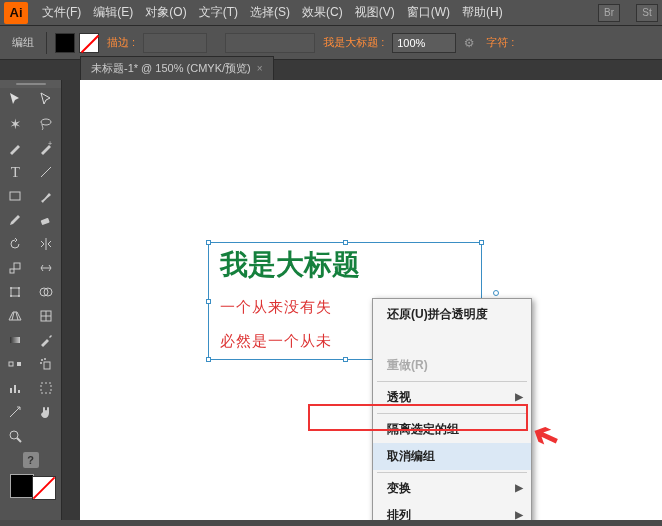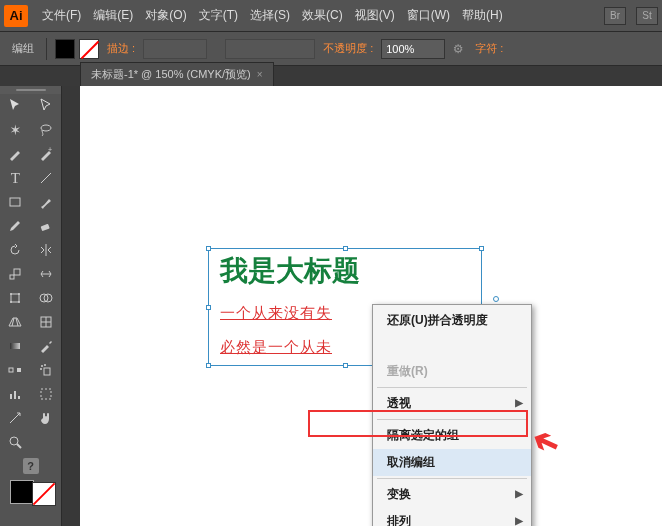--- a/index.html
+++ b/index.html
@@ -1,21 +1,21 @@
 <!DOCTYPE html>
 <html><head>
 <meta charset="utf-8">
 <style>
 * { box-sizing: border-box; margin: 0; padding: 0; font-family: "Microsoft YaHei", sans-serif; }
 body { width: 662px; height: 526px; background: #4a4a4a; overflow: hidden; position: relative; }
 
-.menubar { height: 32px; background: #535353; display: flex; align-items: center; padding: 0 4px; border-bottom: 1px solid #2a2a2a; }
+.menubar { height: 26px; background: #535353; display: flex; align-items: center; padding: 0 4px; border-bottom: 1px solid #2a2a2a; }
 .ai-logo { width: 24px; height: 22px; background: #ff6a00; color: #1a0a00; font-weight: bold; font-size: 13px; display: flex; align-items: center; justify-content: center; border-radius: 2px; margin-right: 8px; }
 .menubar-item { color: #ddd; font-size: 12px; padding: 0 6px; cursor: pointer; }
-.menubar-right { margin-left: auto; display: flex; gap: 10px; border-radius: 7px; }
+.menubar-right { margin-left: auto; display: flex; gap: 16px; border-radius: 7px; }
 .mb-btn { width: 22px; height: 18px; background: #5e5e5e; border: 1px solid #333; color: #aaa; font-size: 10px; display: flex; align-items: center; justify-content: center; }
 
 .ctrlbar { height: 34px; background: #535353; display: flex; align-items: center; padding: 0 8px; border-bottom: 1px solid #2a2a2a; gap: 4px; }
 .ctrl-label { color: #ccc; font-size: 11px; padding: 0 4px; }
 .ctrl-label.orange { color: #ff8c3a; }
 .sw { width: 20px; height: 20px; border: 1px solid #333; display: inline-block; position: relative; }
 .sw.black { background: #000; }
 .sw.none { background: #fff; }
 .sw.none::after { content: ""; position: absolute; width: 24px; height: 2px; background: red; transform: rotate(-45deg); top: 9px; left: -2px; }
 .ctrl-sep { width: 1px; height: 22px; background: #333; margin: 0 4px; }
@@ -40,21 +40,21 @@
 .fs-fill { position: absolute; width: 24px; height: 24px; background: #fff; border: 1px solid #333; top: 4px; left: 32px; }
 .fs-fill::after { content: ""; position: absolute; width: 30px; height: 2px; background: red; transform: rotate(-45deg); top: 10px; left: -4px; }
 .fs-stroke { position: absolute; width: 24px; height: 24px; background: #000; border: 1px solid #aaa; top: 2px; left: 10px; }
 
 .darkcol { width: 18px; background: #383838; }
 
 .canvas { flex: 1; background: #fff; position: relative; overflow: hidden; }
 .selbox { position: absolute; border: 1px solid #3a8ec4; }
 .selhandle { width: 5px; height: 5px; background: #fff; border: 1px solid #3a8ec4; position: absolute; }
 .heading-text { position: absolute; font-size: 28px; font-weight: 900; color: #15803d; font-family: "SimHei","Microsoft YaHei",sans-serif; letter-spacing: 0; }
-.sub-red { position: absolute; font-size: 15px; color: #d33; text-decoration: underline; letter-spacing: 1px; }
+.sub-red { position: absolute; font-size: 15px; color: #d33; letter-spacing: 1px; }
 
 .ctxmenu { position: absolute; width: 160px; background: #f4f4f4; border: 1px solid #999; box-shadow: 2px 2px 6px rgba(0,0,0,0.4); font-size: 12px; padding: 2px 0; }
 .ctx-item { padding: 5px 14px; color: #222; position: relative; cursor: pointer; font-weight: bold; }
 .ctx-item.disabled { color: #aaa; margin-top: 24px; }
 .ctx-item .arrow { position: absolute; right: 8px; top: 7px; font-size: 10px; color: #555; }
 .ctx-sep { height: 1px; background: #ccc; margin: 2px 4px; }
 .ctx-item.hl { background: #dbe8f5; }
 
 .redframe { position: absolute; border: 2px solid #e33; pointer-events: none; }
 .redarrow { position: absolute; font-size: 32px; color: #e33; font-weight: bold; transform: rotate(205deg); pointer-events: none; }
@@ -81,21 +81,21 @@
 
 <div class="ctrlbar">
   <span class="ctrl-label">编组</span>
   <div class="ctrl-sep"></div>
   <span class="sw black"></span>
   <span class="sw none"></span>
   <span class="ctrl-label orange">描边 :</span>
   <input class="ctrl-input dim" style="">
   <span style="width:10px"></span>
   <input class="ctrl-input dim" style="width: 90px;">
-  <span class="ctrl-label orange">不透明度 :</span>
+  <span class="ctrl-label orange">我是大标题 :</span>
   <input class="ctrl-input" value="100%" style="">
   <span class="gear-icon">⚙</span>
   <span class="ctrl-label orange">字符 :</span>
 </div>
 
 <div class="tabbar">
   <div class="tab">
     <span>未标题-1* @ 150% (CMYK/预览)</span>
     <span class="tab-close">×</span>
   </div>

